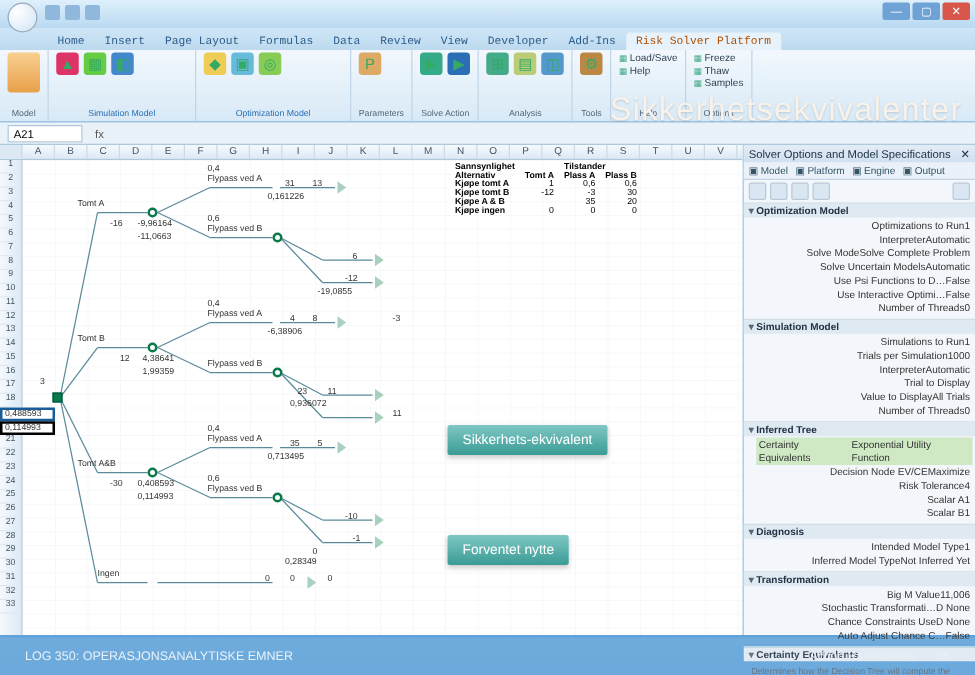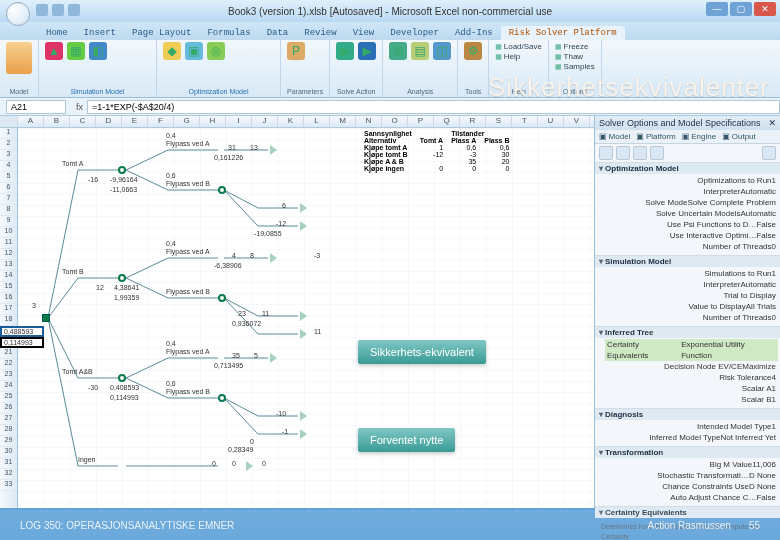--- a/index.html
+++ b/index.html
@@ -96,21 +96,20 @@
 </head>
 <body>
 
 <div class="titlebar">
   <div class="office-btn"></div>
   <div class="qat">
       <span></span>
       <span></span>
       <span></span>
     </div>
-  <span>Book3 (version 1).xlsb [Autosaved] - Microsoft Excel non-commercial use</span>
   <div class="win-controls">
     <span class="win-min">—</span>
     <span class="win-max">▢</span>
     <span class="win-close">✕</span>
   </div>
 </div>
 
 <div class="ribbon-tabs">
   <span>Home</span>
   <span>Insert</span>
@@ -187,21 +186,20 @@
       <span>Thaw</span>
       <span>Samples</span>
     </div>
     <div class="lbl">Options</div>
   </div>
 </div>
 
 <div class="formula-bar">
   <div class="name-box">A21</div>
   <span class="fx">fx</span>
-  <div class="formula">=1-1*EXP(-$A$20/4)</div>
 </div>
 
 <div class="main">
   <div class="sheet-wrap">
     <div class="col-headers">
       <span></span>
         <span>A</span>
         <span>B</span>
         <span>C</span>
         <span>D</span>
@@ -482,20 +480,24 @@
         </div>
     </div>
     <div class="tp-section">
       <div class="tp-head">Simulation Model</div>
       <div class="tp-body" id="tp-sim">
           <div class="tp-row">
             <span>Simulations to Run</span>
             <span>1</span>
           </div>
           <div class="tp-row">
+            <span>Trials per Simulation</span>
+            <span>1000</span>
+          </div>
+          <div class="tp-row">
             <span>Interpreter</span>
             <span>Automatic</span>
           </div>
           <div class="tp-row">
             <span>Trial to Display</span>
             <span></span>
           </div>
           <div class="tp-row">
             <span>Value to Display</span>
             <span>All Trials</span>

